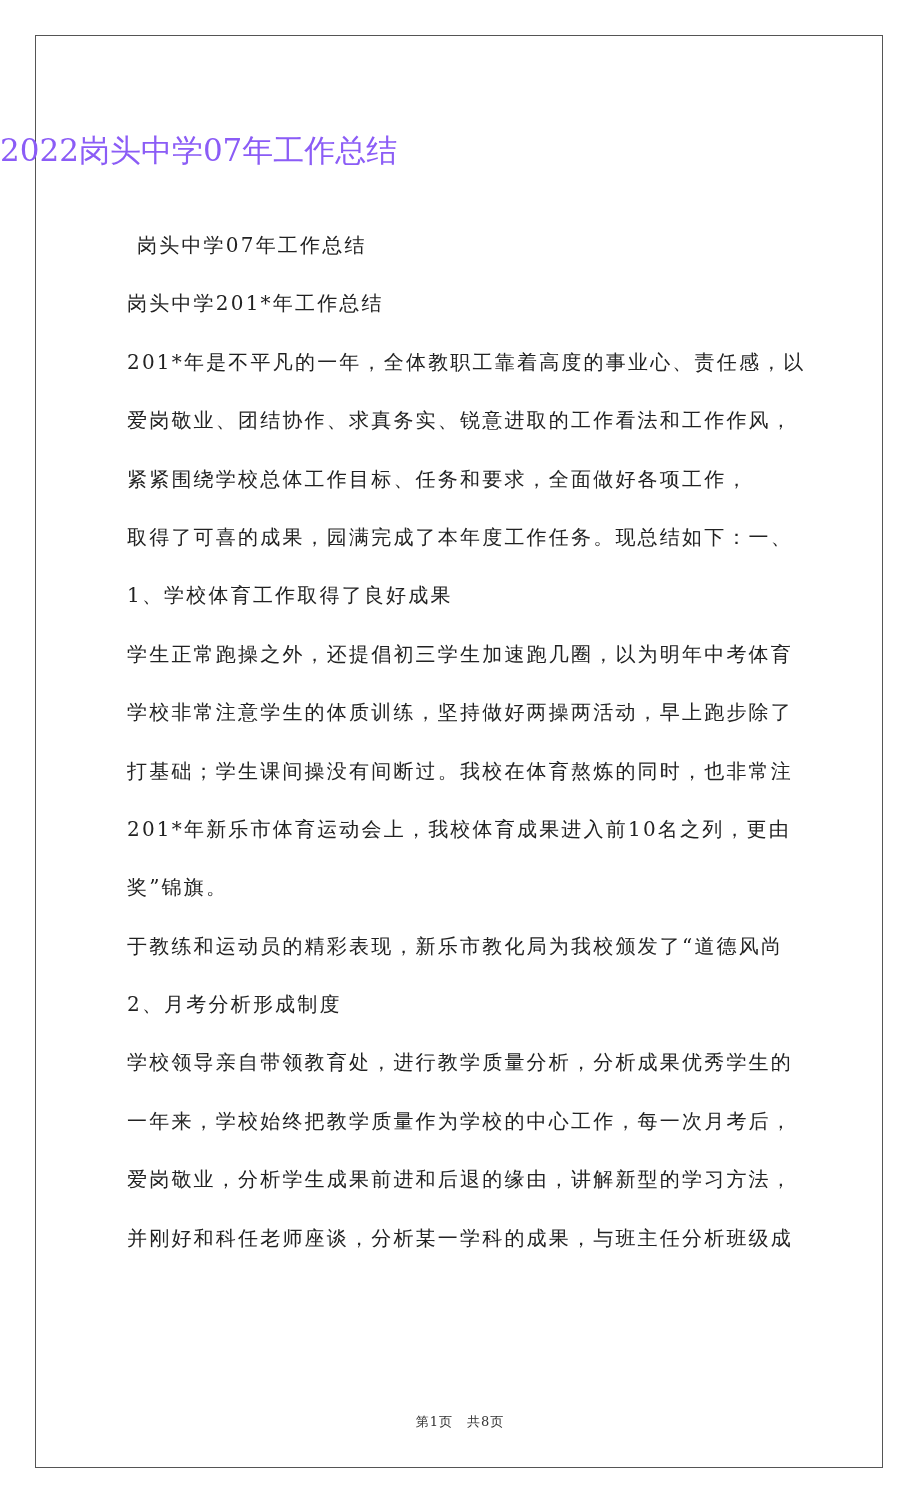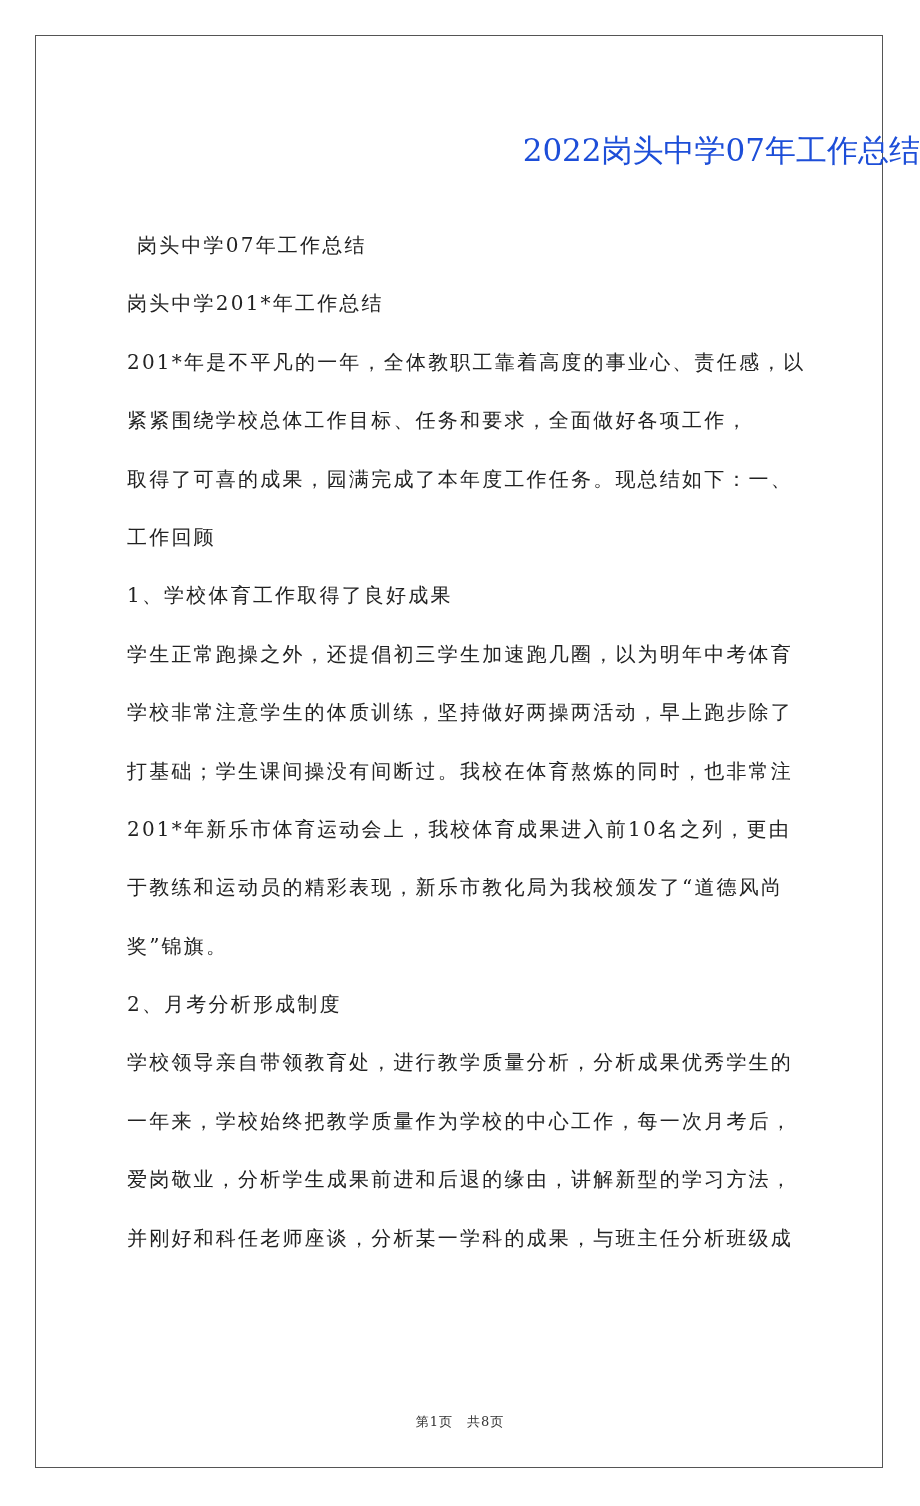--- a/index.html
+++ b/index.html
@@ -22,25 +22,25 @@
       width: 848px;
       height: 1433px;
       border: 1px solid #555555;
       box-sizing: border-box;
     }
     .doc-title {
       position: absolute;
       left: 0;
       width: 920px;
       top: 128px;
-      text-align: right;
+      text-align: left;
       font-size: 31px;
       font-weight: normal;
       letter-spacing: 0px;
-      color: #1d4ed8;
+      color: #8b5cf6;
       margin: 0;
       line-height: 44px;
     }
     .body-text {
       position: absolute;
       left: 127px;
       top: 216px;
       width: 680px;
     }
     .line {
@@ -72,30 +72,30 @@
 <body>
 
 <div class="page-frame"></div>
 
 <h1 class="doc-title">2022岗头中学07年工作总结</h1>
 
 <div class="body-text">
   <div class="line indent">岗头中学07年工作总结</div>
   <div class="line">岗头中学201*年工作总结</div>
   <div class="line">201*年是不平凡的一年，全体教职工靠着高度的事业心、责任感，以</div>
+  <div class="line">爱岗敬业、团结协作、求真务实、锐意进取的工作看法和工作作风，</div>
   <div class="line">紧紧围绕学校总体工作目标、任务和要求，全面做好各项工作，</div>
   <div class="line">取得了可喜的成果，园满完成了本年度工作任务。现总结如下：一、</div>
-  <div class="line">工作回顾</div>
   <div class="line">1、学校体育工作取得了良好成果</div>
   <div class="line">学生正常跑操之外，还提倡初三学生加速跑几圈，以为明年中考体育</div>
   <div class="line">学校非常注意学生的体质训练，坚持做好两操两活动，早上跑步除了</div>
   <div class="line">打基础；学生课间操没有间断过。我校在体育熬炼的同时，也非常注</div>
   <div class="line">201*年新乐市体育运动会上，我校体育成果进入前10名之列，更由</div>
+  <div class="line">奖”锦旗。</div>
   <div class="line">于教练和运动员的精彩表现，新乐市教化局为我校颁发了“道德风尚</div>
-  <div class="line">奖”锦旗。</div>
   <div class="line">2、月考分析形成制度</div>
   <div class="line">学校领导亲自带领教育处，进行教学质量分析，分析成果优秀学生的</div>
   <div class="line">一年来，学校始终把教学质量作为学校的中心工作，每一次月考后，</div>
   <div class="line">爱岗敬业，分析学生成果前进和后退的缘由，讲解新型的学习方法，</div>
   <div class="line">并刚好和科任老师座谈，分析某一学科的成果，与班主任分析班级成</div>
 </div>
 
 <div class="page-footer">
   <span>第1页</span><span>共8页</span>
 </div>

